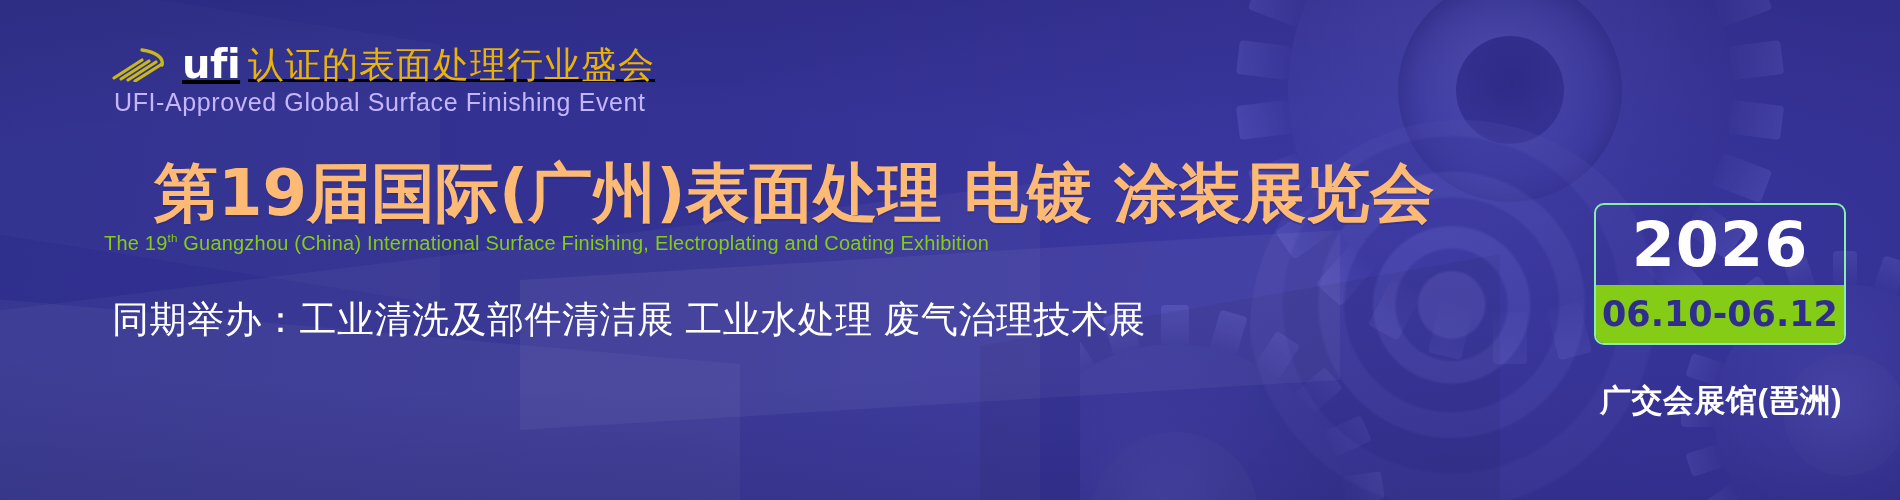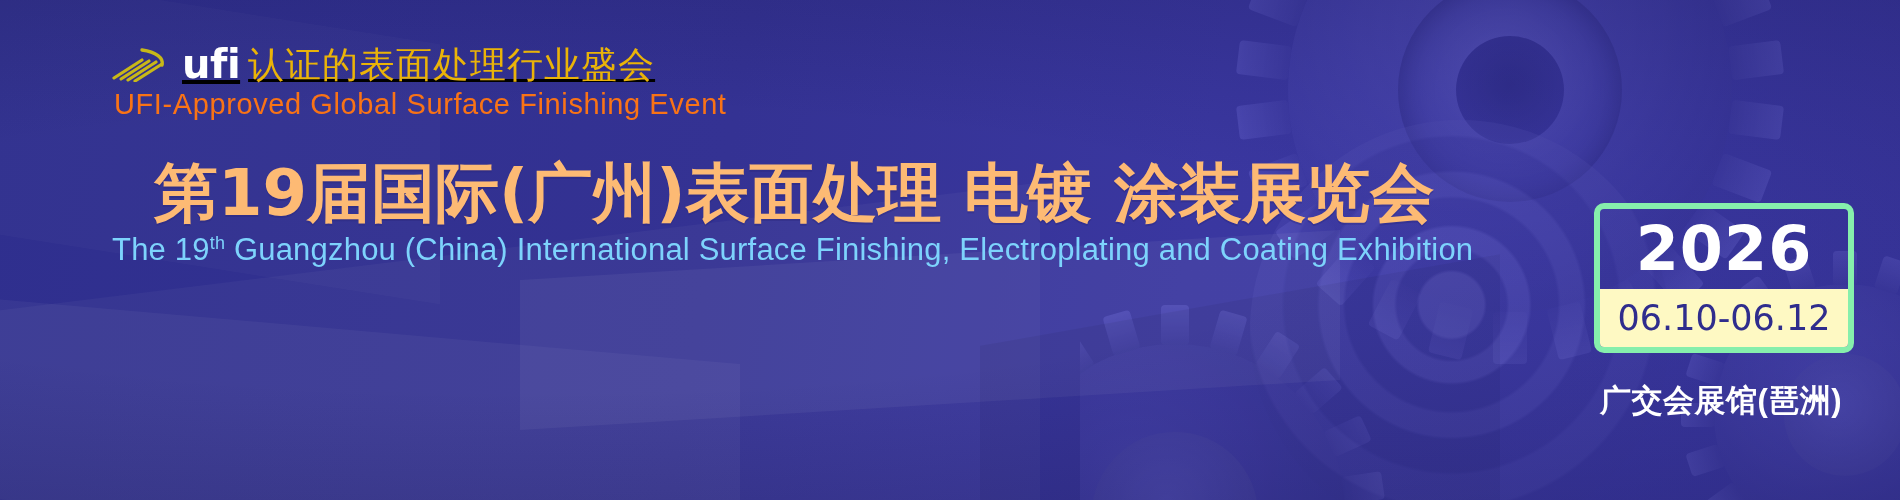--- a/index.html
+++ b/index.html
@@ -168,22 +168,22 @@
     line-height: 1;
     letter-spacing: 1px;
     position: relative;
     top: 1px;
     font-weight: 400;
   }
   .ufi-en {
     position: absolute;
     left: 114px;
     top: 88px;
-    font-size: 29px;
-    color: #f97316;
+    font-size: 25px;
+    color: #c4b5fd;
     letter-spacing: 0.6px;
     font-weight: 400;
   }
 
   
   .headline {
     position: absolute;
     left: 110px;
     top: 160px;
     font-size: 64px;
@@ -193,24 +193,24 @@
     line-height: 1.05;
     white-space: nowrap;
     font-family: "DejaVu Sans", sans-serif;
     text-shadow: 0 2px 0 rgba(40,38,120,.35);
     margin-left: 44px;
   }
 
   
   .sub-en {
     position: absolute;
-    left: 112px;
+    left: 104px;
     top: 232px;
-    font-size: 31px;
-    color: #7dd3fc;
+    font-size: 20px;
+    color: #84cc16;
     letter-spacing: 0.2px;
     white-space: nowrap;
     font-weight: 400;
   }
   .sub-en sup {
     font-size: 0.58em;
     vertical-align: super;
     line-height: 0;
   }
 
@@ -225,45 +225,45 @@
     white-space: nowrap;
     font-weight: 400;
   }
 
   
   .date-badge {
     position: absolute;
     left: 1594px;
     top: 203px;
     width: 248px;
-    border: 6px solid #86efac;
+    border: 2px solid #86efac;
     border-radius: 10px;
     overflow: hidden;
   }
   .badge-year {
     height: 80px;
     display: flex;
     align-items: center;
     justify-content: center;
     color: #ffffff;
     font-size: 62px;
     font-weight: bold;
     letter-spacing: 1px;
     font-family: "DejaVu Sans", sans-serif;
     line-height: 1;
   }
   .badge-dates {
-    background: #fef9c3;
+    background: #84cc16;
     height: 58px;
     display: flex;
     align-items: center;
     justify-content: center;
     color: #2f2d8d;
     font-size: 35px;
-    font-weight: normal;
+    font-weight: bold;
     letter-spacing: 0px;
     font-family: "DejaVu Sans", sans-serif;
     line-height: 1;
   }
   .venue {
     position: absolute;
     left: 1594px;
     top: 380px;
     width: 254px;
     text-align: center;
@@ -354,20 +354,21 @@
       <span class="ufi-word">ufi</span>
       <span class="ufi-cn">认证的表面处理行业盛会</span>
     </div>
 
     <div class="ufi-en">UFI-Approved Global Surface Finishing Event</div>
 
     <div class="headline">第19届国际(广州)表面处理  电镀  涂装展览会</div>
 
     <div class="sub-en"><span>The 19</span><sup>th</sup><span> Guangzhou (China) International Surface Finishing, Electroplating and Coating Exhibition</span></div>
 
+    <div class="concurrent">同期举办：工业清洗及部件清洁展  工业水处理  废气治理技术展</div>
 
     <div class="date-badge">
       <div class="badge-year">2026</div>
       <div class="badge-dates">06.10-06.12</div>
     </div>
 
     <div class="venue">广交会展馆(琶洲)</div>
 
   </div>
 </div>

